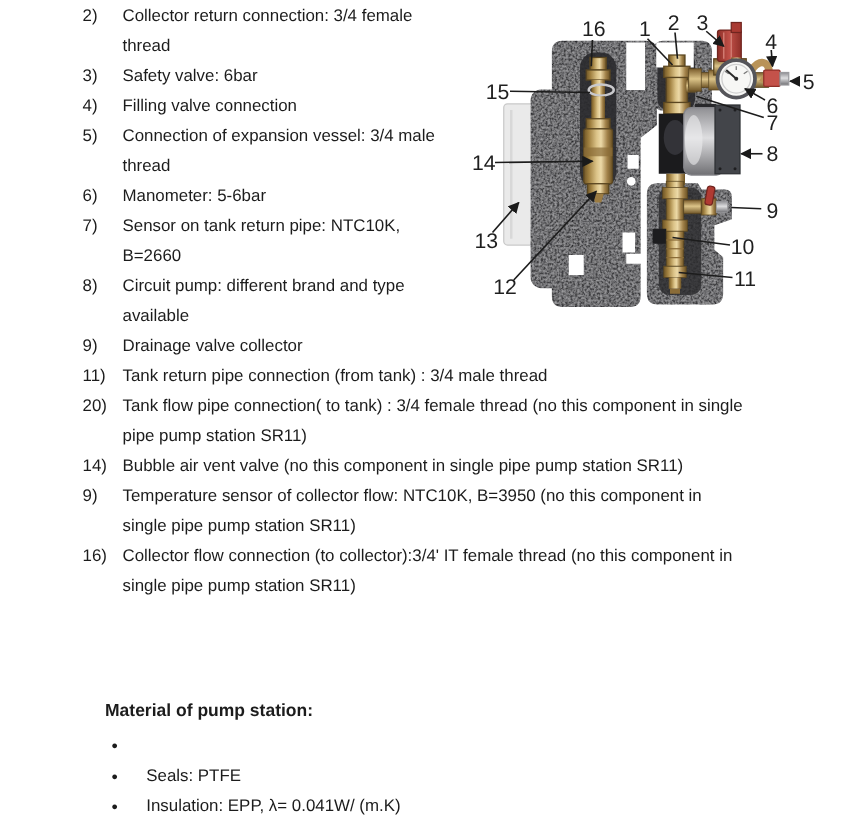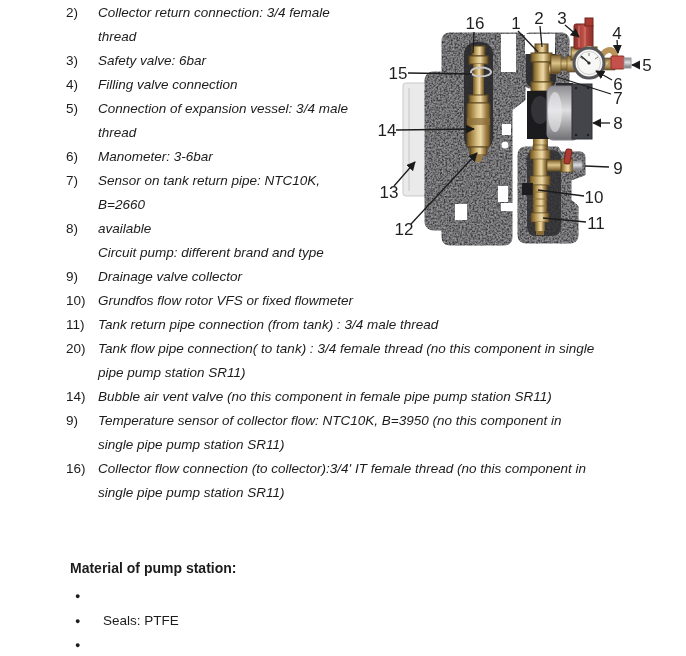--- a/index.html
+++ b/index.html
@@ -6,24 +6,24 @@
   body{
     width:686px;height:656px;overflow:hidden;background:#ffffff;
     font-family:"Liberation Sans",sans-serif;color:#1c1c1c;position:relative;
   }
   .page{position:absolute;inset:0;}
   
   .list{position:absolute;left:66px;top:1px;}
   .li{display:flex;font-size:13.5px;line-height:24px;}
   .li .num{width:32px;flex:0 0 32px;}
   .li .txt{}
-  .ln{display:block;white-space:nowrap;font-style:italic;}
+  .ln{display:block;white-space:nowrap;}
   .ln:empty{display:none;}
   
-  .material{position:absolute;left:70px;top:556px;}
+  .material{position:absolute;left:84px;top:556px;}
   .material .hd{font-size:14px;font-weight:bold;line-height:24px;}
   .bullets{margin-top:4px;}
   .bl{display:flex;line-height:24.5px;}
   .bl .bm{width:28px;flex:0 0 28px;font-size:9px;padding-left:5px;}
   .bl .bt{font-size:13.5px;}
   
   .figure{position:absolute;left:375px;top:0;width:311px;height:265px;}
   .figure svg{display:block;}
   .callout{font-size:17px;fill:#1f1f1f;}
   .leader{stroke:#1c1c1c;stroke-width:1.3;fill:none;}
@@ -56,66 +56,60 @@
     <div class="li">
         <span class="num">5)</span>
         <span class="txt">
           <span class="ln">Connection of expansion vessel: 3/4 male</span>
           <span class="ln">thread</span>
         </span>
       </div>
     <div class="li">
         <span class="num">6)</span>
         <span class="txt">
-          <span class="ln">Manometer: 3-6bar</span>
+          <span class="ln">Manometer: 5-6bar</span>
         </span>
       </div>
     <div class="li">
         <span class="num">7)</span>
         <span class="txt">
           <span class="ln">Sensor on tank return pipe: NTC10K,</span>
           <span class="ln">B=2660</span>
         </span>
       </div>
     <div class="li">
         <span class="num">8)</span>
         <span class="txt">
+          <span class="ln">Circuit pump: different brand and type</span>
           <span class="ln">available</span>
-          <span class="ln">Circuit pump: different brand and type</span>
         </span>
       </div>
     <div class="li">
         <span class="num">9)</span>
         <span class="txt">
           <span class="ln">Drainage valve collector</span>
-        </span>
-      </div>
-    <div class="li">
-        <span class="num">10)</span>
-        <span class="txt">
-          <span class="ln">Grundfos flow rotor VFS or fixed flowmeter</span>
         </span>
       </div>
     <div class="li">
         <span class="num">11)</span>
         <span class="txt">
           <span class="ln">Tank return pipe connection (from tank) : 3/4 male thread</span>
         </span>
       </div>
     <div class="li">
         <span class="num">20)</span>
         <span class="txt">
           <span class="ln">Tank flow pipe connection( to tank) : 3/4 female thread (no this component in single</span>
           <span class="ln">pipe pump station SR11)</span>
         </span>
       </div>
     <div class="li">
         <span class="num">14)</span>
         <span class="txt">
-          <span class="ln">Bubble air vent valve (no this component in female pipe pump station SR11)</span>
+          <span class="ln">Bubble air vent valve (no this component in single pipe pump station SR11)</span>
         </span>
       </div>
     <div class="li">
         <span class="num">9)</span>
         <span class="txt">
           <span class="ln">Temperature sensor of collector flow: NTC10K, B=3950 (no this component in</span>
           <span class="ln">single pipe pump station SR11)</span>
         </span>
       </div>
     <div class="li">
@@ -132,20 +126,21 @@
     <div class="bullets">
       <div class="bl">
           <span class="bm">●</span>
         </div>
       <div class="bl">
           <span class="bm">●</span>
           <span class="bt">Seals: PTFE</span>
         </div>
       <div class="bl">
           <span class="bm">●</span>
+          <span class="bt">Insulation: EPP, λ= 0.041W/ (m.K)</span>
         </div>
     </div>
   </div>
 
   <div class="figure">
     <svg width="311" height="265" viewBox="0 0 311 265" xmlns="http://www.w3.org/2000/svg">
       <defs>
         <filter id="foamTex" x="-5%" y="-5%" width="110%" height="110%">
           <feTurbulence type="fractalNoise" baseFrequency="0.55" numOctaves="2" seed="7" result="n"></feTurbulence>
           <feColorMatrix in="n" type="matrix" values="0 0 0 0 0.62  0 0 0 0 0.62  0 0 0 0 0.64  0 0 0 0.9 -0.25" result="sp"></feColorMatrix>

